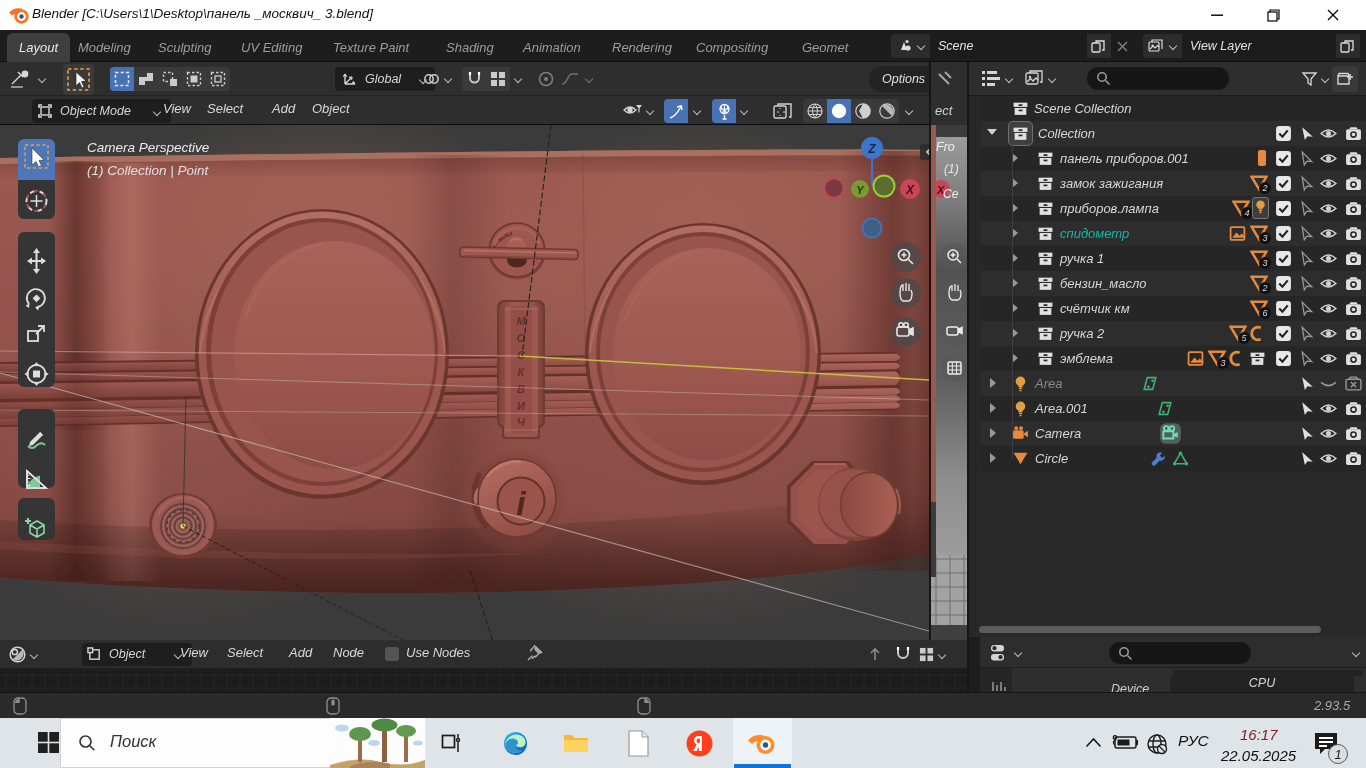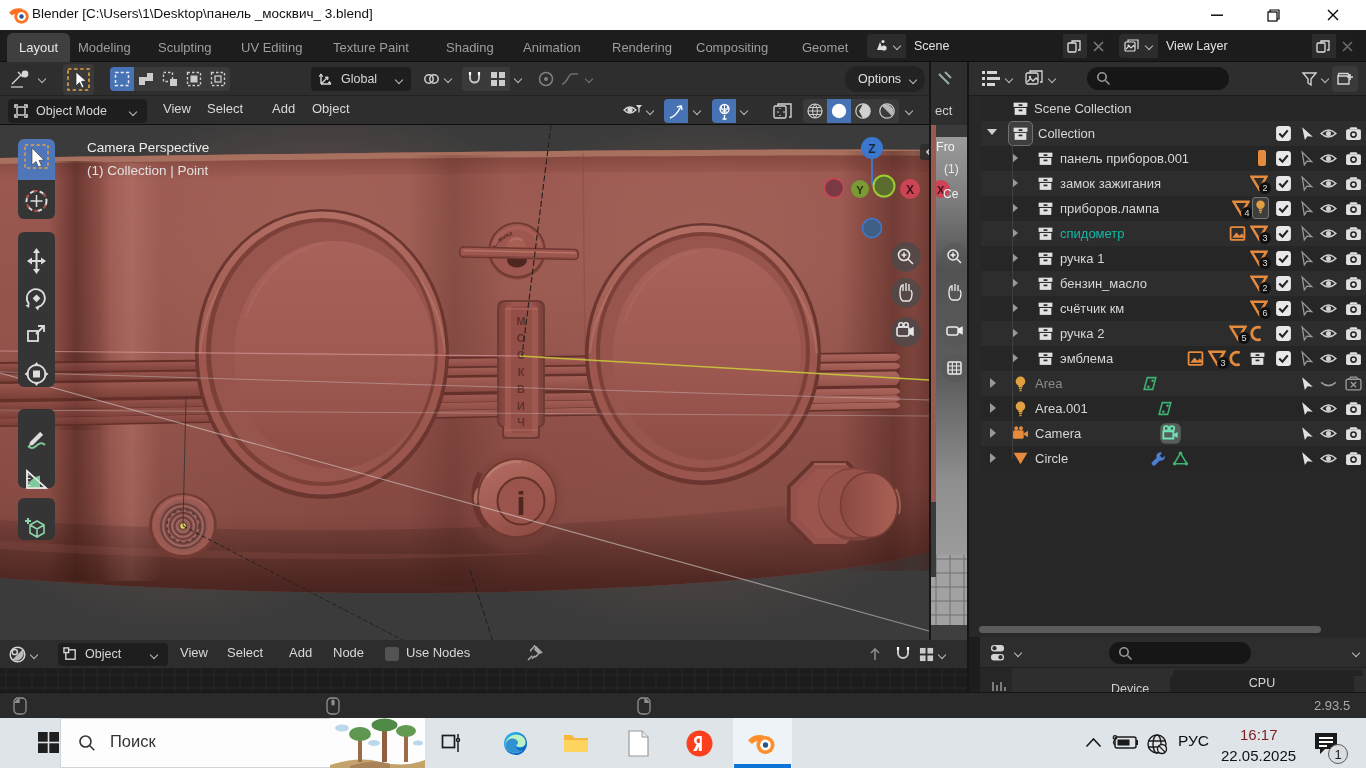--- a/index.html
+++ b/index.html
@@ -1,27 +1,27 @@
 <!DOCTYPE html>
 <html><head><meta charset="utf-8">
 <style>
 *{margin:0;padding:0;box-sizing:border-box;font-family:"Liberation Sans",sans-serif;}
 html,body{width:1366px;height:768px;overflow:hidden;background:#1d1d1d;}
 .abs{position:absolute;}
-#stage{position:relative;width:1366px;height:768px;}
+#stage{position:relative;width:1366px;height:768px;font-style:italic;}
 
 #titlebar{left:0;top:0;width:1366px;height:30px;background:#fff;color:#000;}
 #titletext{left:32px;top:6px;font-size:13.5px;color:#111;}
 .winbtn{top:0;width:46px;height:30px;}
 
 #topbar{left:0;top:30px;width:1366px;height:32px;background:#1d1d1d;border-bottom:1px solid #0f0f0f;}
 .tab{position:absolute;top:3px;height:29px;line-height:29px;font-size:13px;color:#9d9d9d;padding:0 12px;border-radius:6px 6px 0 0;}
 .tab.active{background:#3f3f3f;color:#e8e8e8;}
 
-.pill{position:absolute;background:#1e1e1e;border-radius:4px;color:#d6d6d6;font-size:12.5px;}
+.pill{position:absolute;background:#1e1e1e;border-radius:4px;color:#d6d6d6;font-size:12.5px;margin-left:24px;}
 .chev{display:inline-block;width:8px;height:8px;position:relative;}
 .chev:after{content:"";position:absolute;left:1px;top:1px;width:5px;height:5px;border-right:1.6px solid #bdbdbd;border-bottom:1.6px solid #bdbdbd;transform:rotate(45deg);}
 
 #toolrow{left:0;top:62px;width:929px;height:34px;background:#2e2e2e;border-bottom:1px solid #232323;}
 #vphead{left:0;top:96px;width:929px;height:29px;background:#2e2e2e;border-bottom:1px solid #0f0f0f;}
 .menuitem{position:absolute;top:5px;font-size:13px;color:#d8d8d8;}
 
 #viewport{left:0;top:125px;width:929px;height:515px;background:#3b3b3b;overflow:hidden;}
 
 #strip{left:931px;top:62px;width:36px;height:578px;background:#a21caf;overflow:hidden;text-align:center;}

